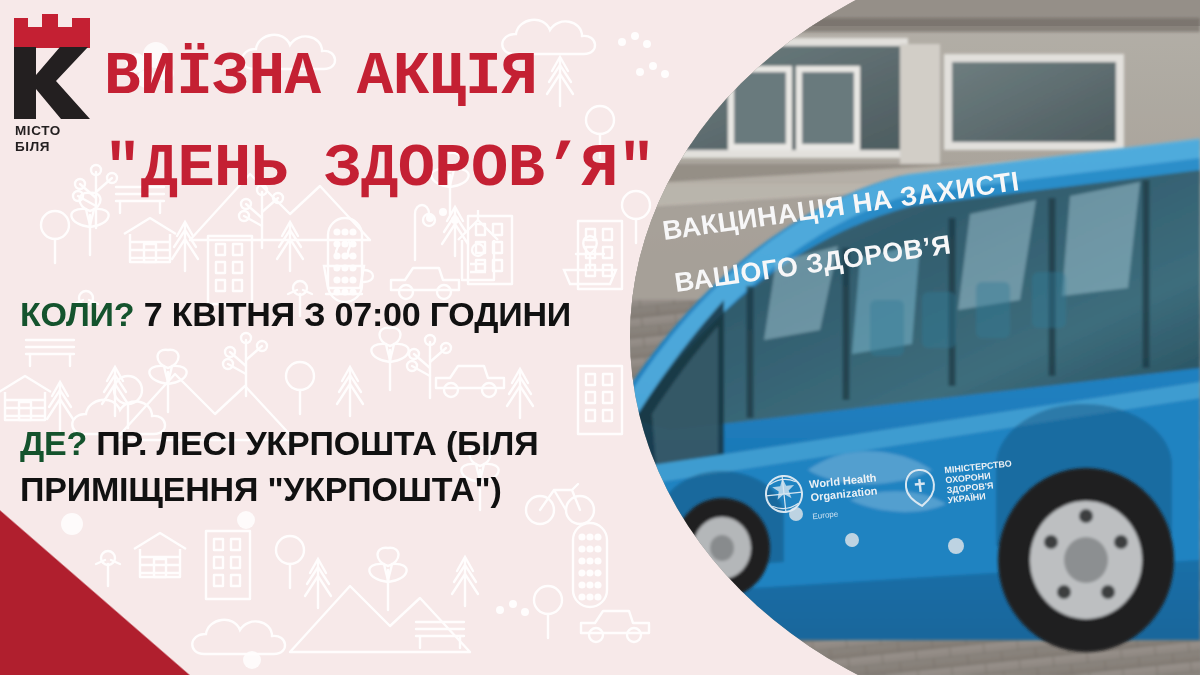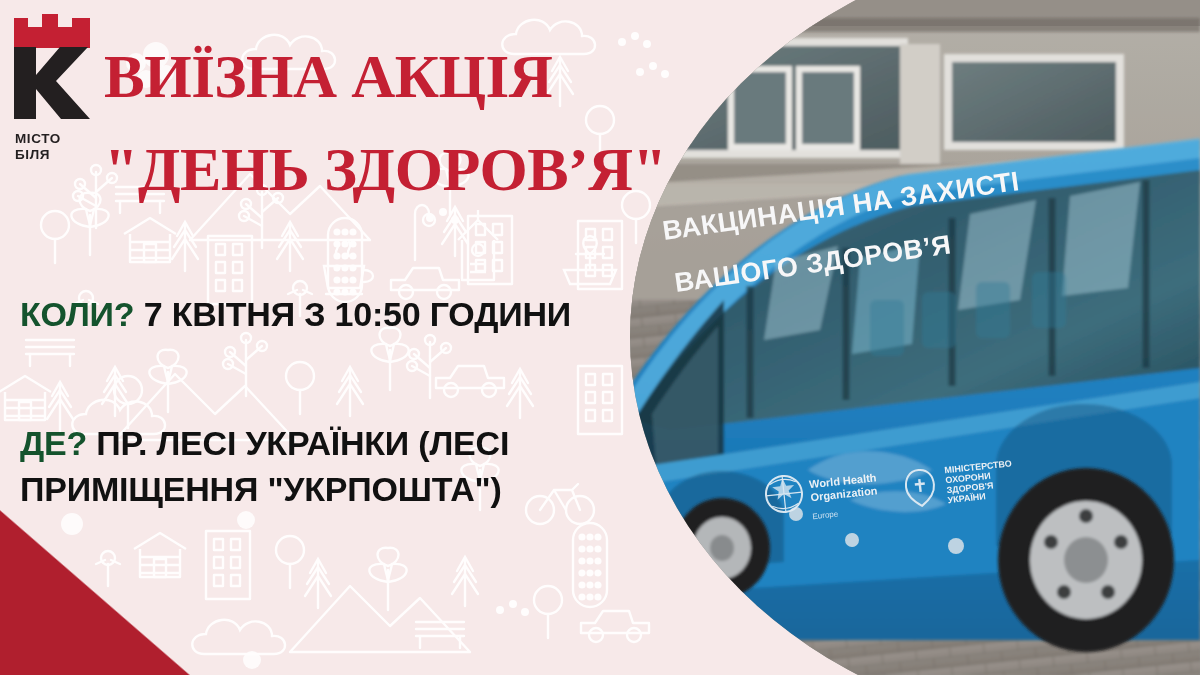--- a/index.html
+++ b/index.html
@@ -53,40 +53,40 @@
   
   .logo {
     position:absolute;
     left:12px; top:14px;
     width:92px; height:148px;
     z-index:6;
   }
   .logo-crown { width:88px; height:34px; display:block; }
   .logo-k { width:88px; height:72px; display:block; margin-top:-1px; }
   .logo-text {
-    margin-top:12px;
+    margin-top:4px;
     font-family:"Liberation Sans", sans-serif;
     font-weight:bold;
     font-size:13.5px;
     line-height:1.18;
     letter-spacing:0.6px;
     color:#231f20;
     text-align:left;
     padding-left:3px;
   }
 
   
   .headline {
     position:absolute;
     left:104px; top:46px;
     z-index:6;
     width:560px;
   }
   .headline .line {
-    font-family:Liberation Serif, serif;
+    font-family:Liberation Mono, monospace;
     font-weight:bold;
     font-size:61px;
     line-height:1.0;
     letter-spacing:-0.5px;
     color:#c42033;
     white-space:nowrap;
     transform:scaleX(1.0);
     transform-origin:left center;
   }
   .headline .line2 { margin-top:31px; font-size:62px; }
@@ -332,25 +332,25 @@
   </div>
 
   <div class="headline">
     <div class="line line1">ВИЇЗНА АКЦІЯ</div>
     <div class="line line2">"ДЕНЬ ЗДОРОВ’Я"</div>
   </div>
 
   <div class="info">
     <div class="info-row info-when">
       <span class="q">КОЛИ?</span>
-      <span>7 КВІТНЯ З 10:50 ГОДИНИ</span>
+      <span>7 КВІТНЯ З 07:00 ГОДИНИ</span>
     </div>
     <div class="info-row info-where">
       <span class="q">ДЕ?</span>
-      <span>ПР. ЛЕСІ УКРАЇНКИ (ЛЕСІ</span>
+      <span>ПР. ЛЕСІ УКРПОШТА (БІЛЯ</span>
       <span class="l2">ПРИМІЩЕННЯ "УКРПОШТА")</span>
     </div>
   </div>
 
   <div class="photo-wrap">
     <div class="photo-mask">
       <div class="photo">
         <svg viewBox="0 0 600 675" xmlns="http://www.w3.org/2000/svg">
           <defs>
             <linearGradient id="wallG" x1="0" y1="0" x2="0" y2="1">

